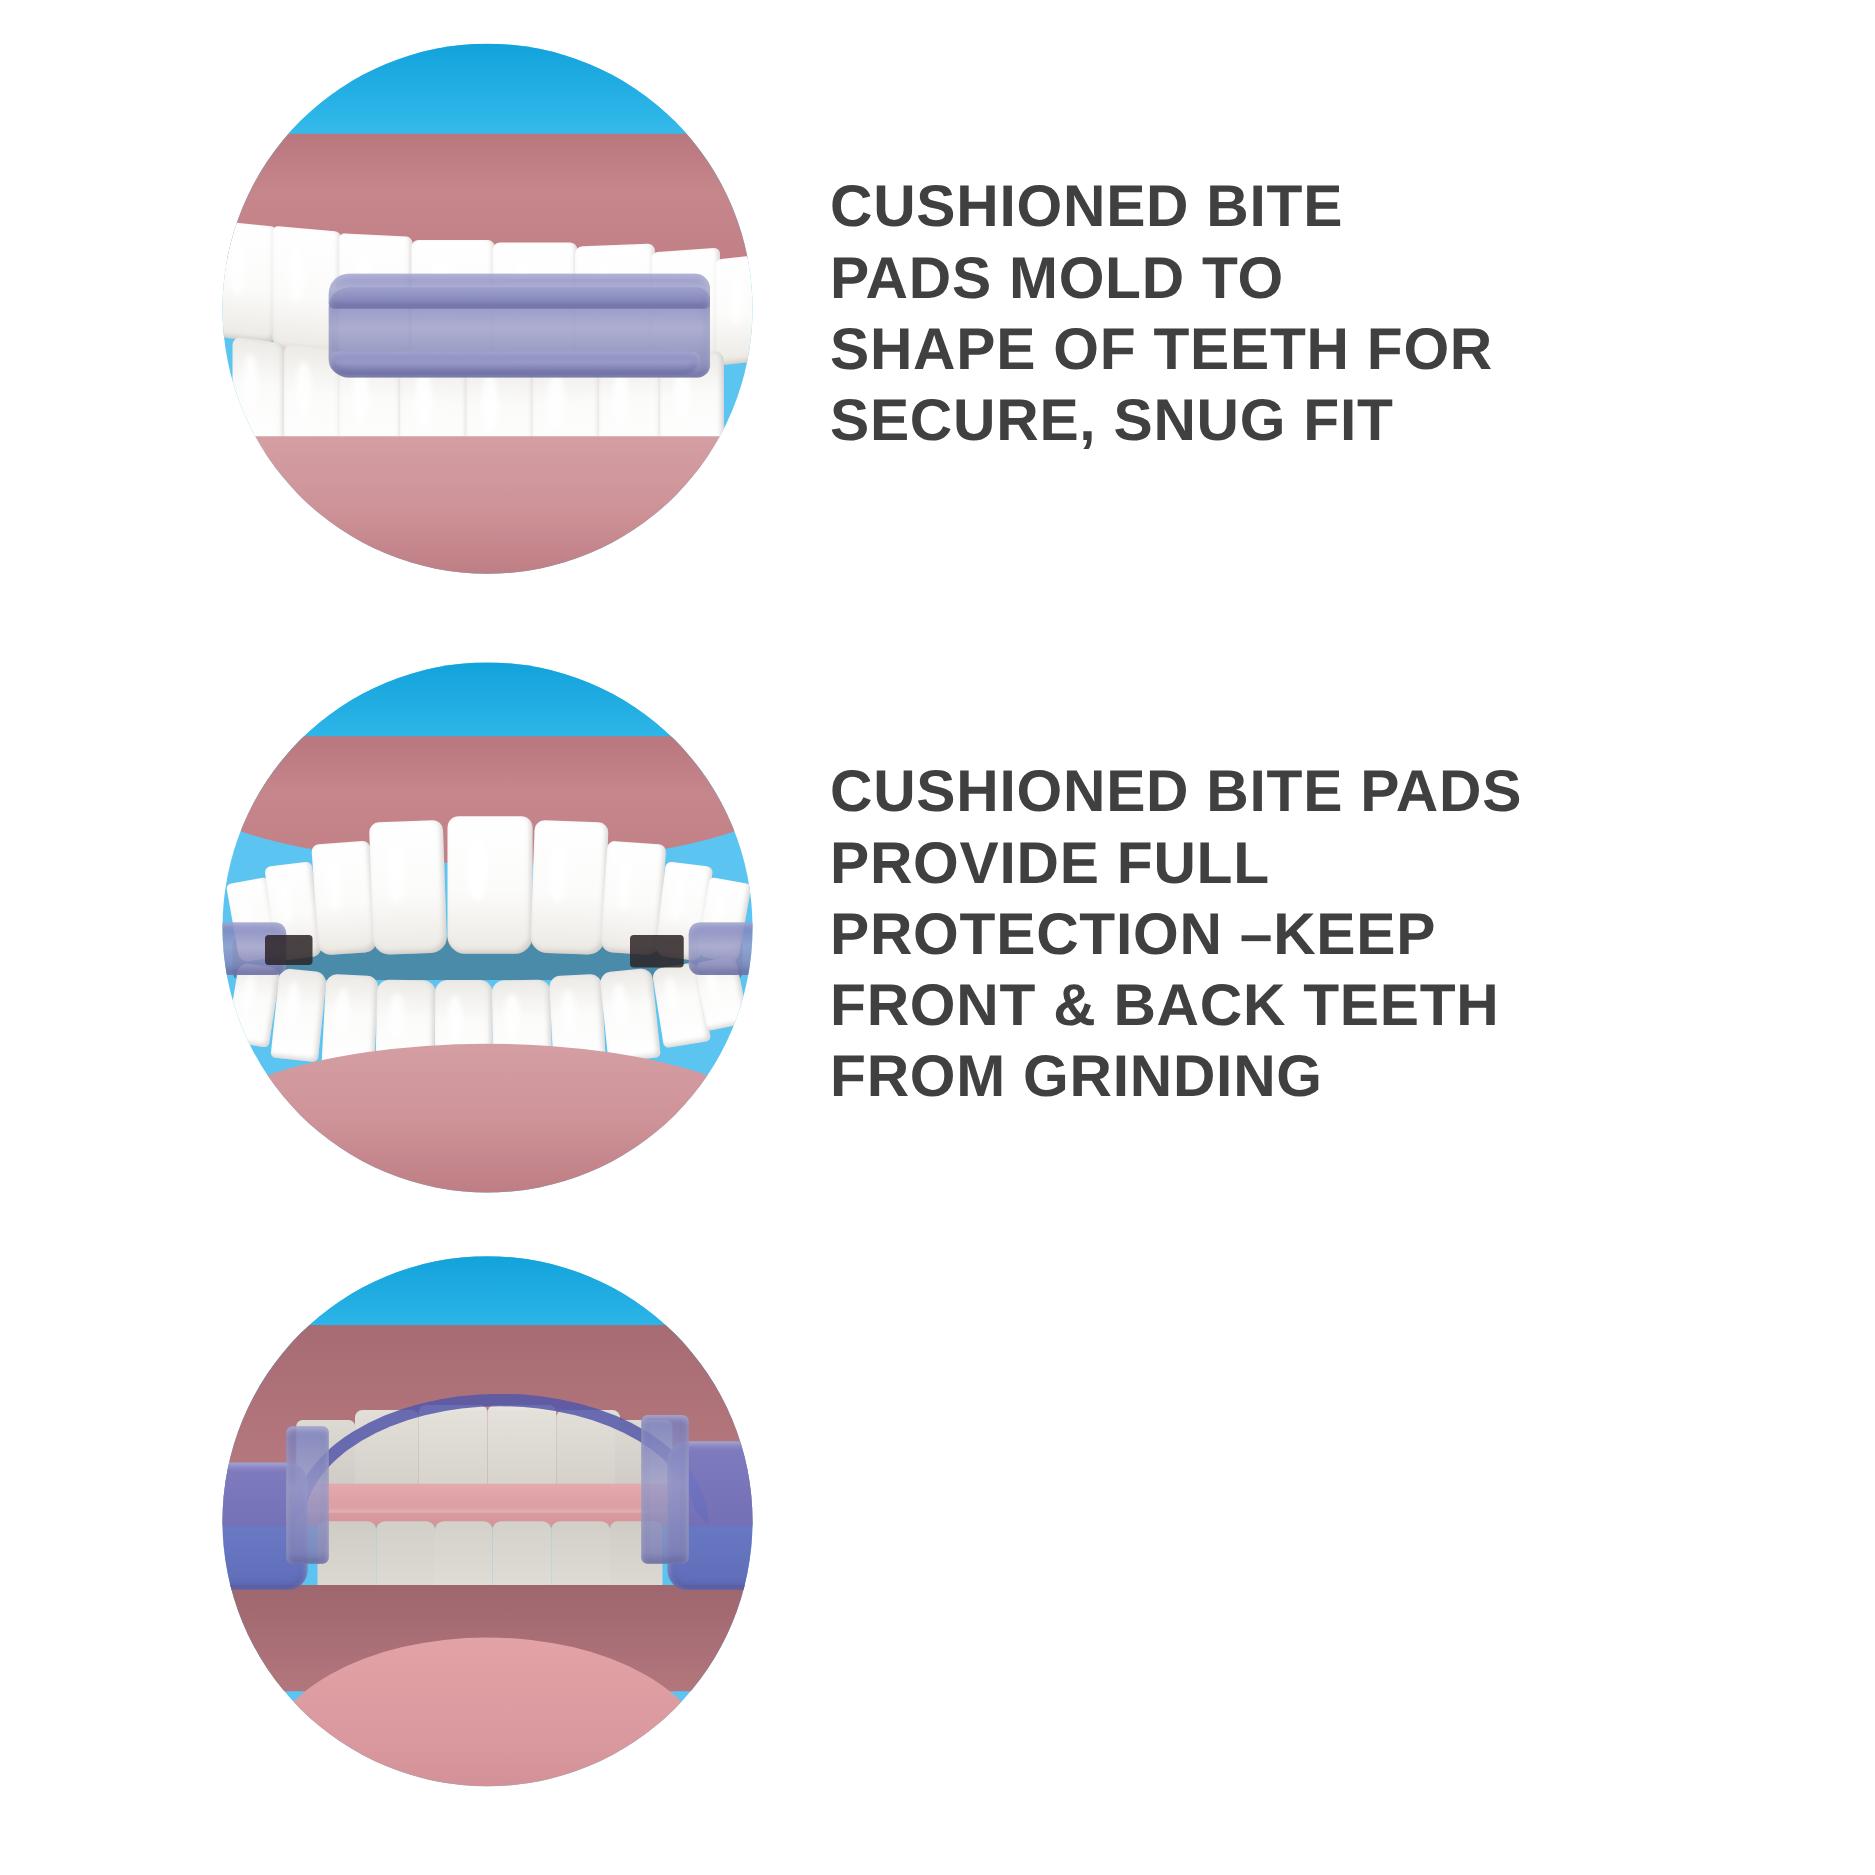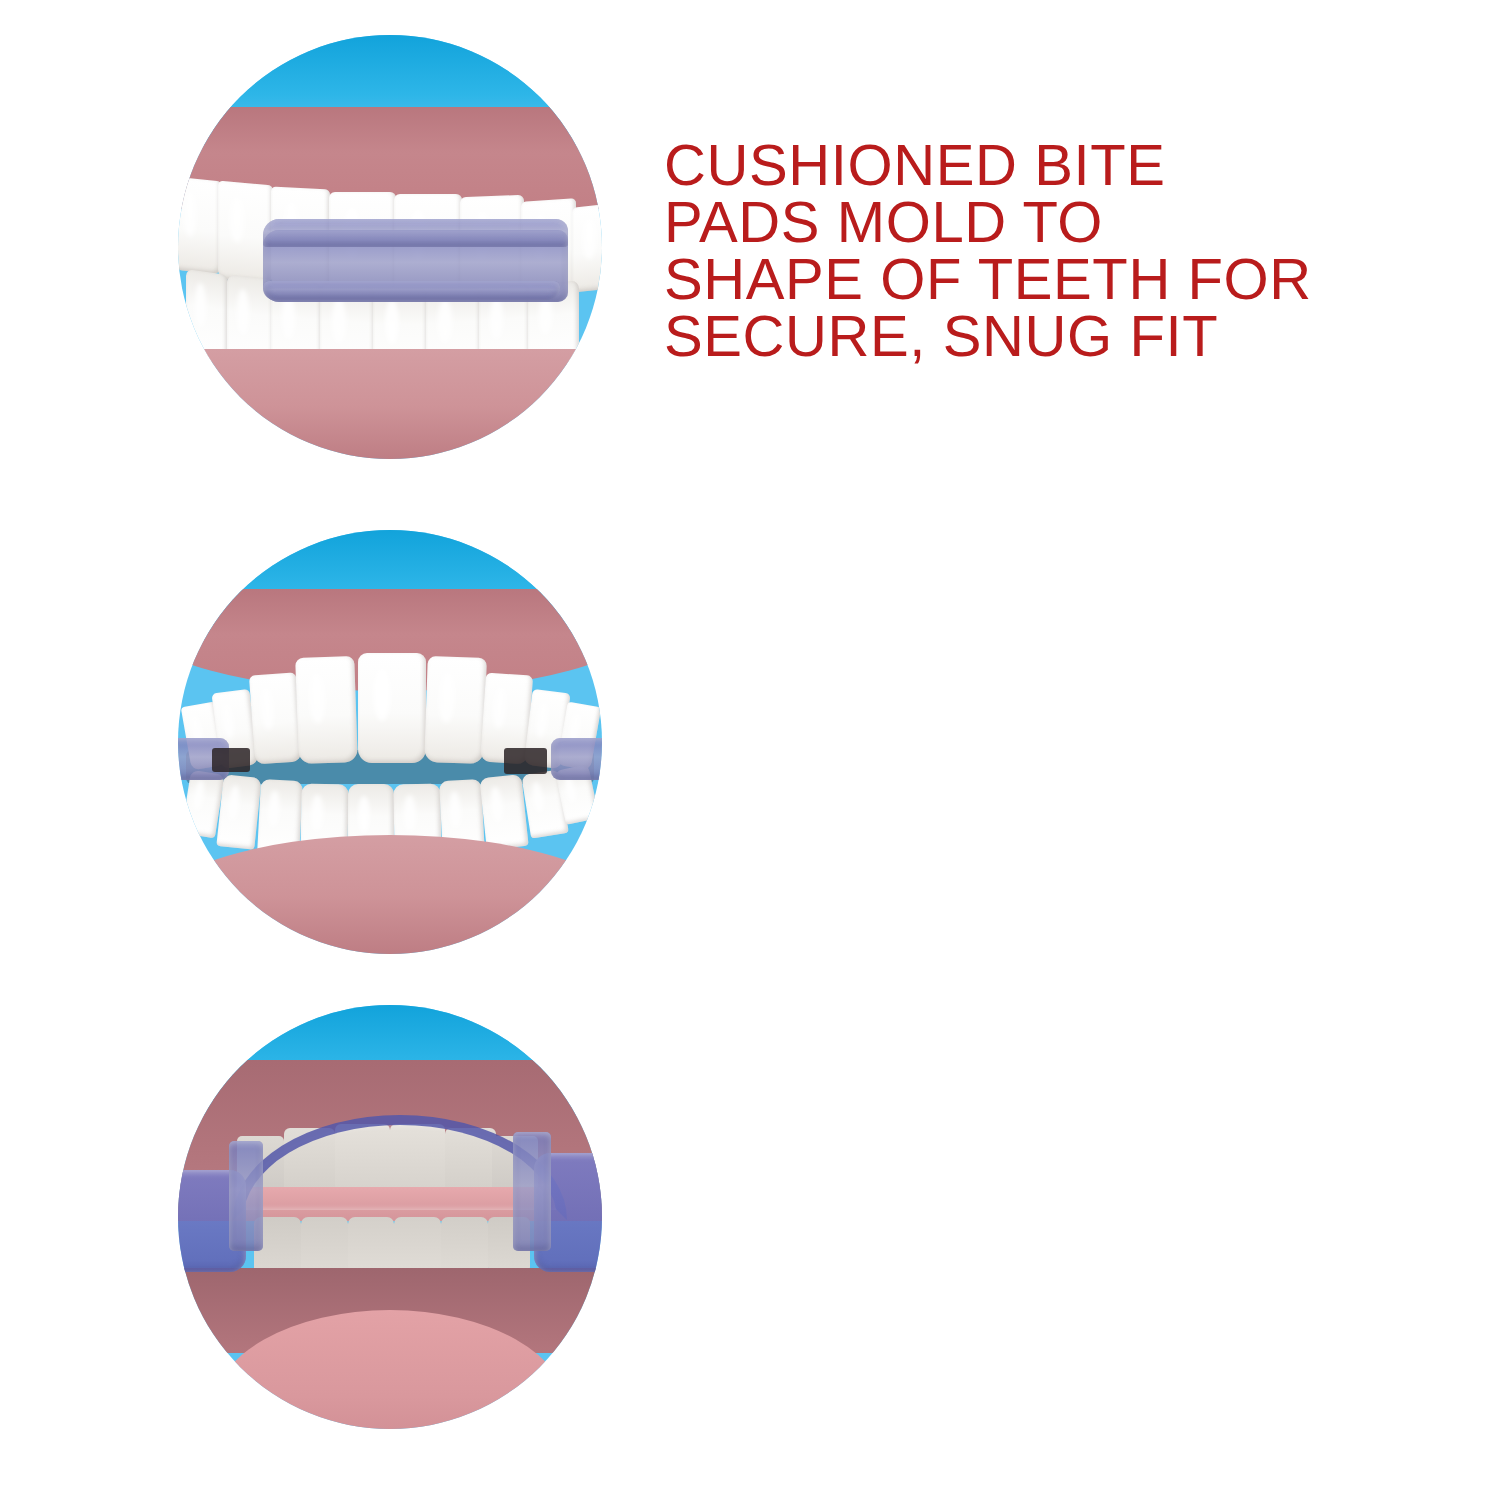--- a/index.html
+++ b/index.html
@@ -87,24 +87,24 @@
                 inset 0 -3px 7px rgba(60,62,120,.45);
   }
   .mouthdark {
     position: absolute;
     background: #2b2326;
   }
 
   
   .feature-text {
     margin-left: 62px;
-    color: #b91c1c;
-    font-size: 58px;
+    color: #404040;
+    font-size: 47px;
     line-height: 57px;
-    font-weight: 400;
+    font-weight: 700;
     letter-spacing: 0.6px;
     text-transform: uppercase;
     max-width: 690px;
     white-space: pre-line;
   }
   .feature-text.t1 { margin-top: 6px; }
   .feature-text.t2 { margin-top: 8px; }
   .feature-text.t3 { margin-top: 6px; }
 </style>
 </head>
@@ -257,20 +257,25 @@
 
         <div class="gum lower" style="left:-10%;top:72%;width:120%;height:32%;border-radius:50% 50% 12px 12px/90px 90px 12px 12px;"></div>
 
         <div class="guard" style="left:-2%;top:49%;width:14%;height:10%;border-radius:4px 9px 9px 4px;"></div>
         <div class="guard" style="left:88%;top:49%;width:14%;height:10%;border-radius:9px 4px 4px 9px;"></div>
         <div class="mouthdark" style="left:8%;top:51.5%;width:9%;height:5.5%;border-radius:3px;opacity:.85;"></div>
         <div class="mouthdark" style="left:77%;top:51.5%;width:10%;height:6%;border-radius:3px;opacity:.85;"></div>
       </div>
     </div>
 
+    <div class="feature-text t2">CUSHIONED BITE PADS
+PROVIDE FULL
+PROTECTION –KEEP
+FRONT &amp; BACK TEETH
+FROM GRINDING</div>
   </div>
 
   <div class="feature-row r3">
 
     <div class="illus-wrap">
       <div class="circle">
         <div class="sky-band"></div>
 
         <div class="gum" style="left:-12%;top:13%;width:124%;height:38%;border-radius:10px 10px 44px 44px;
                     background:linear-gradient(180deg,#A76B73 0%,#B2757C 55%,#BA7D84 100%);"></div>

